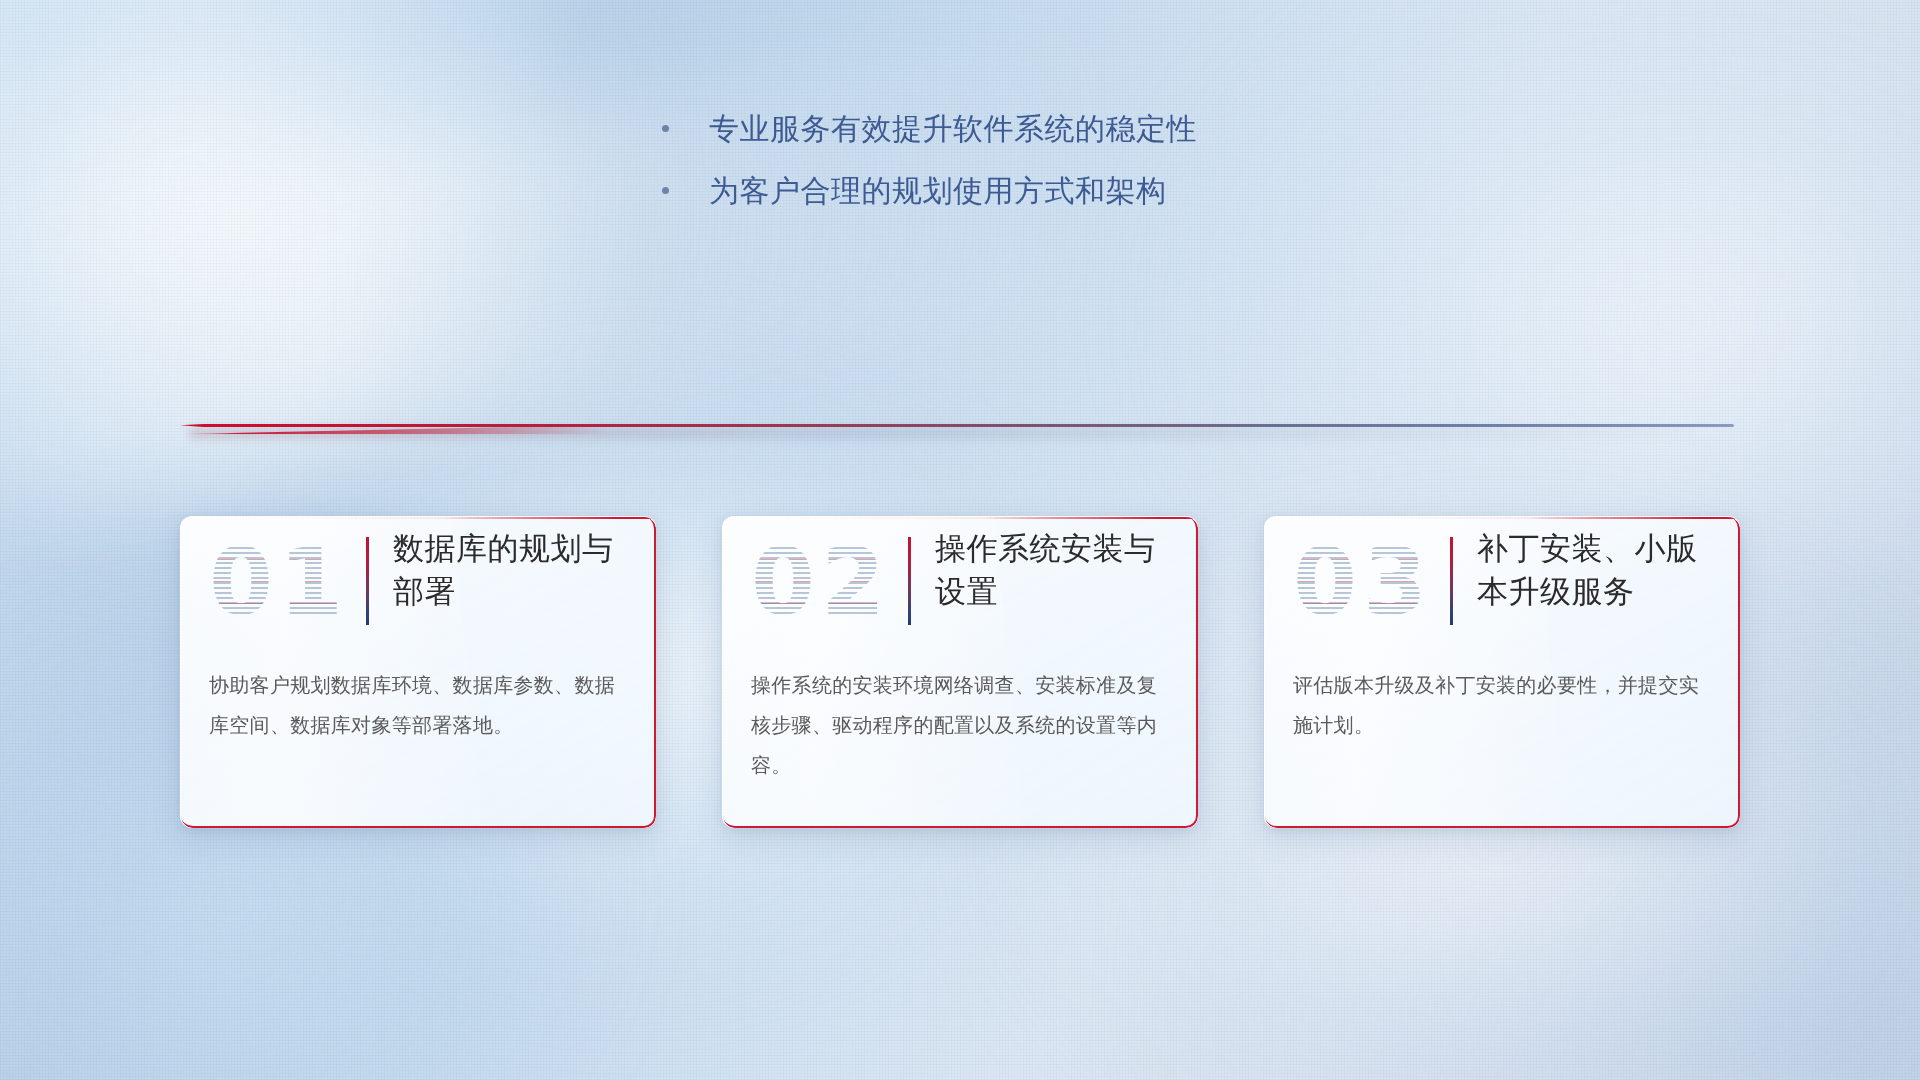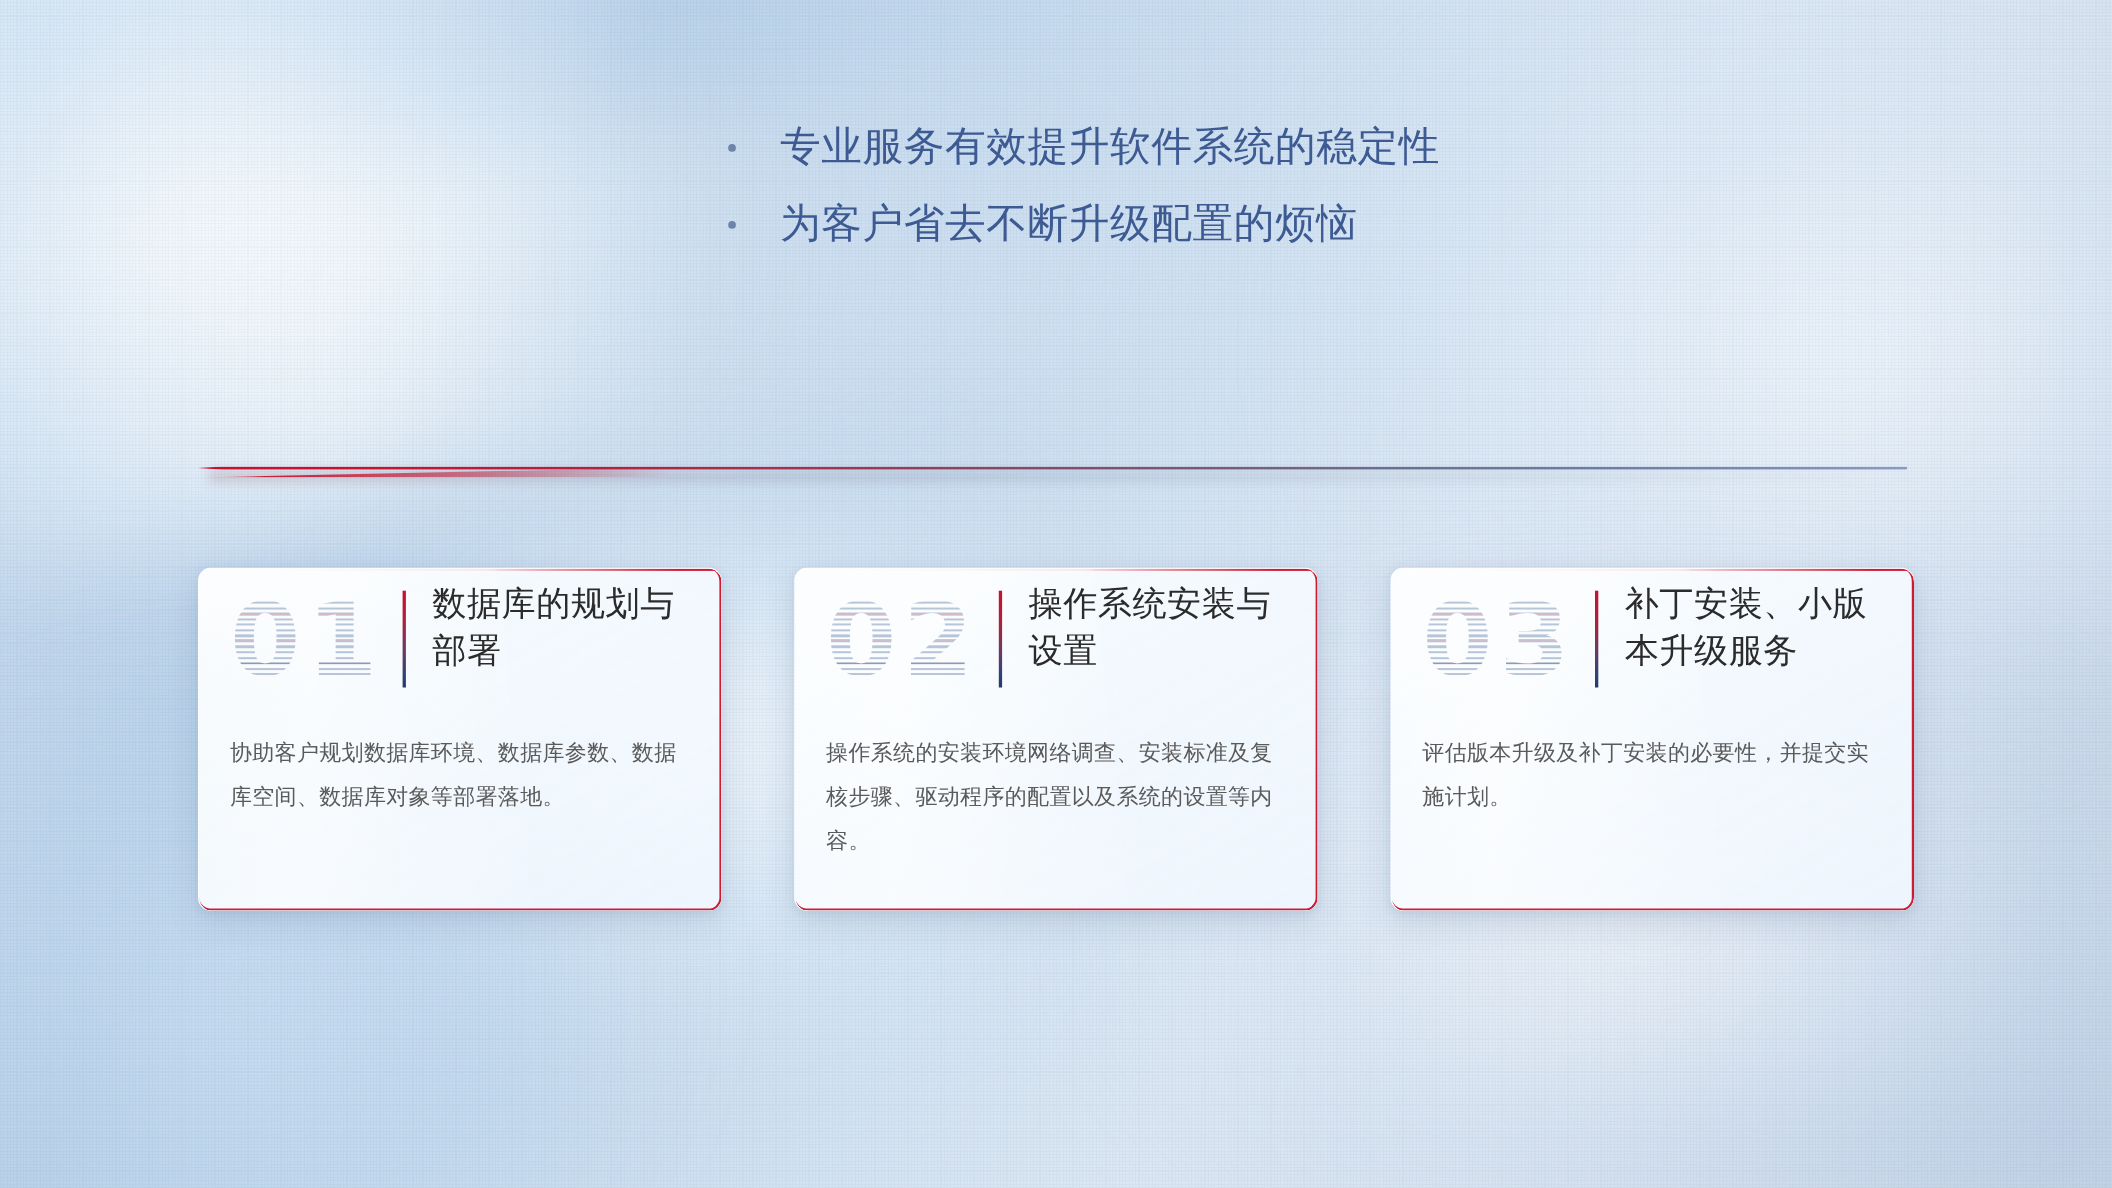--- a/index.html
+++ b/index.html
@@ -57,21 +57,21 @@
     position:absolute; left:662px; top:110px;
     display:flex; flex-direction:column; gap:24px;
   }
   .bullet-row{ display:flex; align-items:baseline; }
   .bullet-dot{
     width:7px; height:7px; border-radius:50%;
     background:#6e83a8; margin-right:40px; flex:none;
     position:relative; top:-7px;
   }
   .bullet-text{
-    font-size:37px; line-height:1.25; color:#3d5a92;
+    font-size:30px; line-height:1.25; color:#3d5a92;
     letter-spacing:.5px; white-space:nowrap;
     font-weight:400;
   }
 
   
   #divider{ position:absolute; left:180px; top:418px; width:1554px; height:16px; }
   #divider .edge{
     position:absolute; left:0; top:6px; width:100%; height:3px;
     background:linear-gradient(90deg,
       #c8102e 0%, #c6122f 10%, #b0243f 26%, #9a3a53 40%,
@@ -179,21 +179,21 @@
   <div class="noise"></div>
 </div>
 
 <div id="bullets">
   <div class="bullet-row">
     <span class="bullet-dot"></span>
     <span class="bullet-text">专业服务有效提升软件系统的稳定性</span>
   </div>
   <div class="bullet-row">
     <span class="bullet-dot"></span>
-    <span class="bullet-text">为客户省去不断升级配置的烦恼</span>
+    <span class="bullet-text">为客户合理的规划使用方式和架构</span>
   </div>
 </div>
 
 <div id="divider">
   <div class="shadow"></div>
   <div class="edge"></div>
   <div class="taper"></div>
 </div>
 
 <div id="cards">

